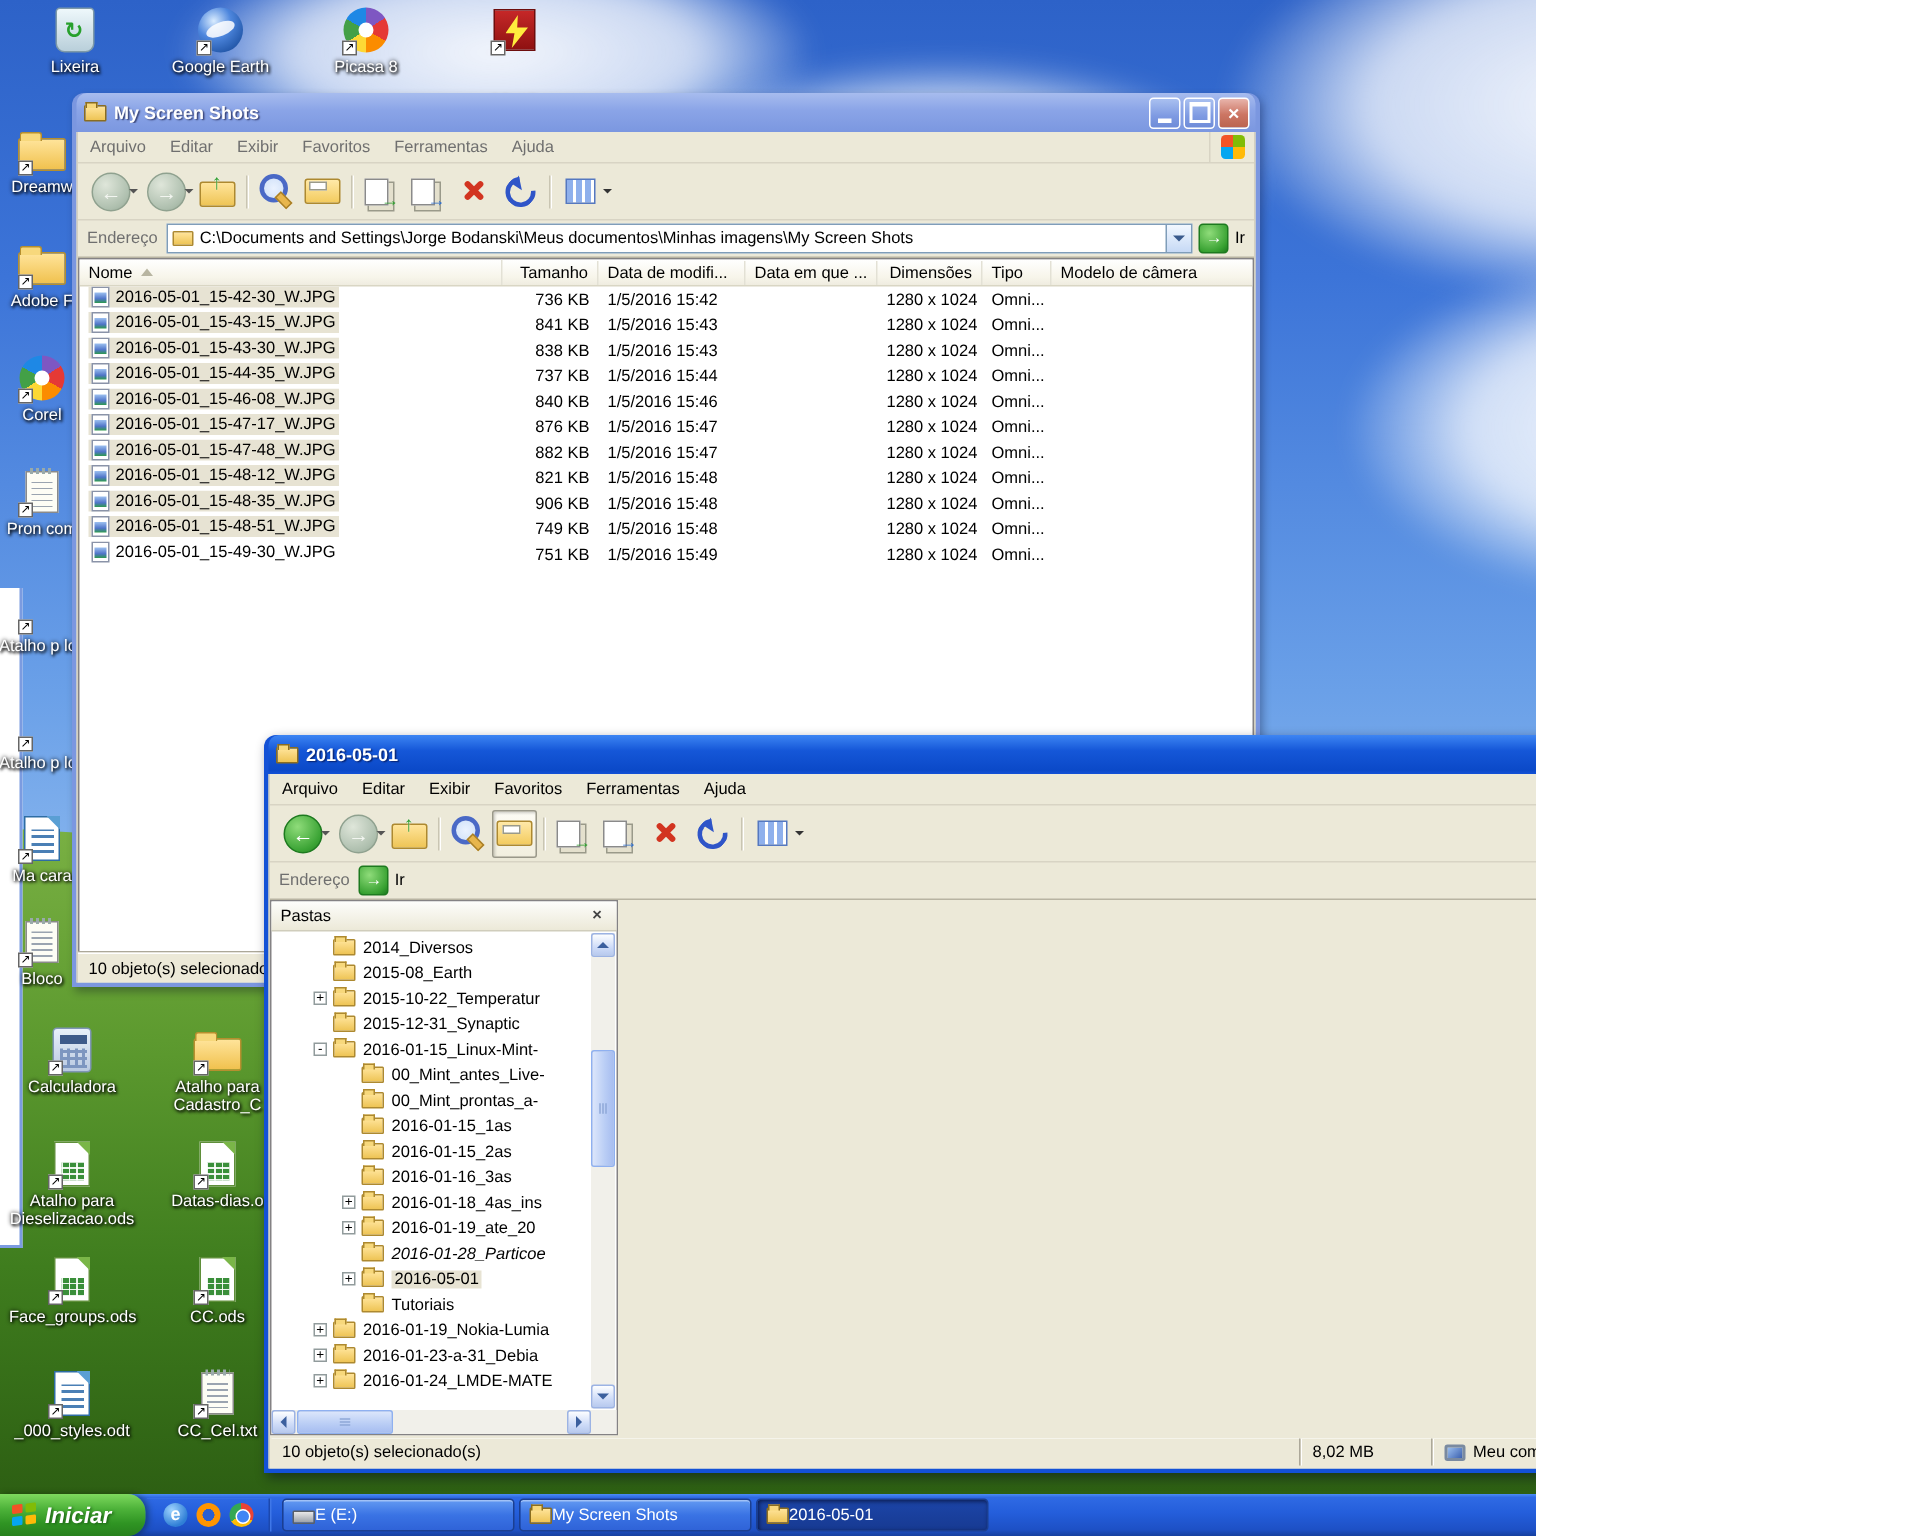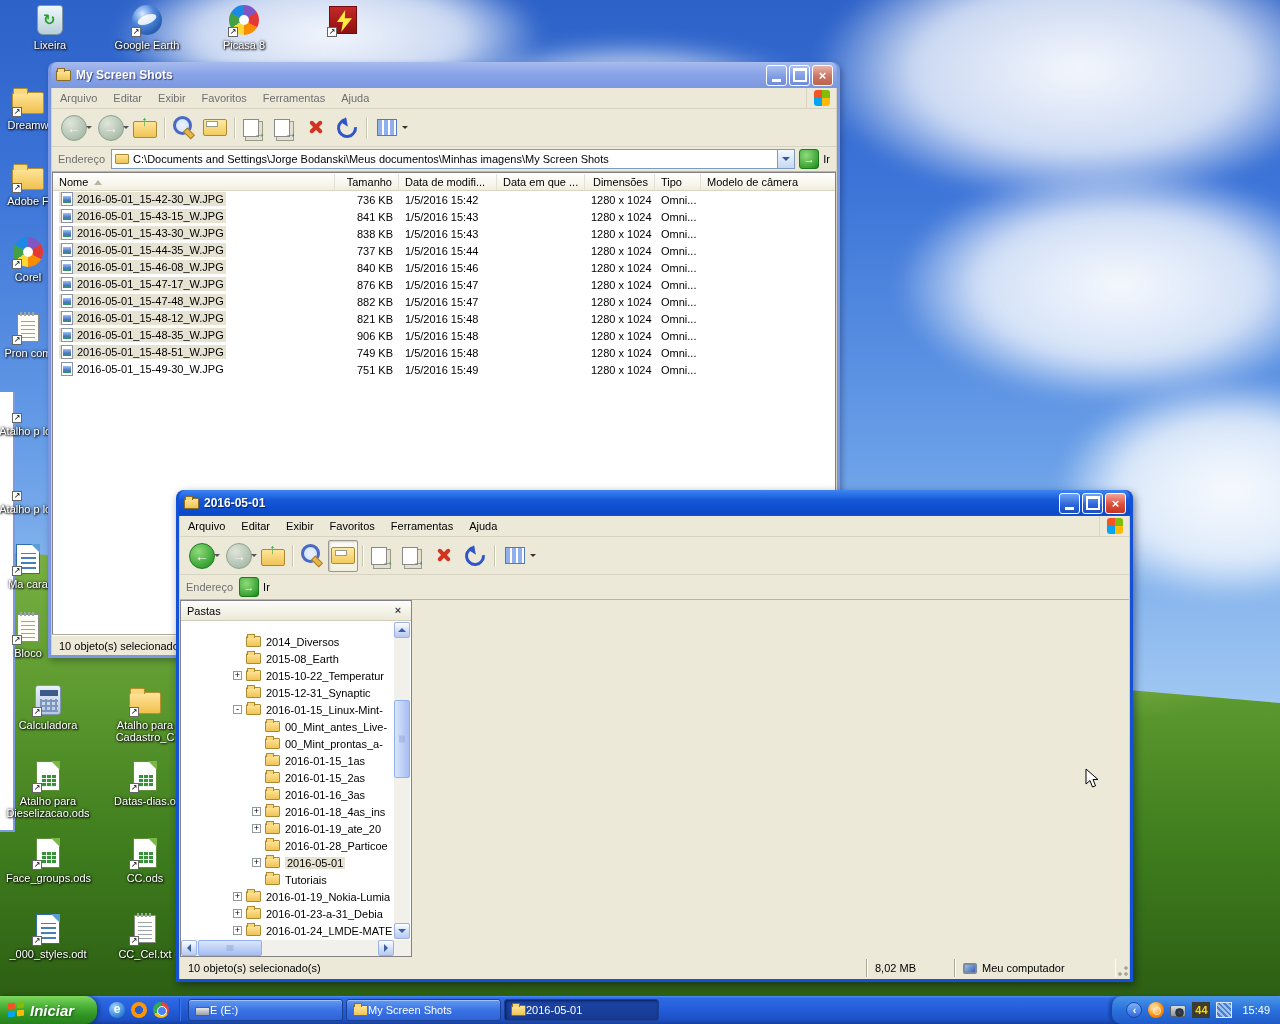--- a/index.html
+++ b/index.html
@@ -1,18 +1,18 @@
 <!DOCTYPE html>
 <html><head>
 <meta charset="utf-8">
 <style>
   * { margin:0; padding:0; box-sizing:border-box; }
   html,body { width:1280px; height:1024px; overflow:hidden; }
   body { font-family:"Liberation Sans","DejaVu Sans",sans-serif; font-size:11px; }
-  .desktop { position:absolute; inset:0; width:1280px; height:1024px; overflow:hidden;
+  .desktop { position:absolute; inset:0; width:1024px; height:1024px; overflow:hidden;
     background:linear-gradient(180deg,#2d62c8 0%,#3c74d8 18%,#6aa0e8 45%,#a8cdf4 72%,#cfe4fa 100%); }
   .cloud { position:absolute; border-radius:50%; filter:blur(9px); background:radial-gradient(ellipse at center, rgba(255,255,255,.95) 0%, rgba(255,255,255,.75) 45%, rgba(255,255,255,0) 72%); }
   .cl1 { left:820px; top:-60px; width:520px; height:260px; }
   .cl2 { left:900px; top:170px; width:440px; height:230px; }
   .cl3 { left:1060px; top:380px; width:340px; height:220px; }
   .cl4 { left:120px; top:-40px; width:420px; height:150px; }
   .cl5 { left:420px; top:40px; width:420px; height:170px; }
   .grass { position:absolute; left:0; top:552px; width:1280px; height:472px;
     background:linear-gradient(180deg,#79b043 0%,#5d9a2f 30%,#3f7d1e 62%,#2a5a11 100%);
     clip-path:polygon(0 0,6% 1%,18% 5%,33% 11%,52% 19%,74% 26%,100% 32%,100% 100%,0 100%); }
@@ -172,21 +172,21 @@
     radial-gradient(circle at 11px 15px,#aca899 1.5px,transparent 2px),
     radial-gradient(circle at 11px 9px,#aca899 1.5px,transparent 2px),
     radial-gradient(circle at 5px 15px,#aca899 1.5px,transparent 2px); }
   .pc-icon { width:14px; height:11px; border:2px solid #7a8aa0; border-radius:2px; background:linear-gradient(135deg,#9cc0f0,#3a5fae); margin-right:5px; }
   
   .main2 { flex:1; display:flex; overflow:hidden; }
   .treepane { width:232px; background:#fff; border:1px solid #848284; display:flex; flex-direction:column; position:relative; flex:none; }
   .pheader { height:20px; background:linear-gradient(180deg,#fdfdfb,#ece9d8); border-bottom:1px solid #d0cdbc; display:flex; align-items:center; padding:0 6px; flex:none; }
   .pheader .ptitle { flex:1; }
   .pclose { width:14px; height:14px; text-align:center; line-height:13px; color:#444; font-weight:bold; }
-  .treerows { flex:1; overflow:hidden; padding-top:12px;margin-left:24px; }
+  .treerows { flex:1; overflow:hidden; padding-top:2px; }
   .trow { height:17px; display:flex; align-items:center; white-space:nowrap; overflow:hidden; }
   .texp { width:9px; height:9px; border:1px solid #919b9c; background:#fff; font-size:9px; line-height:7px; text-align:center; margin-right:4px; flex:none; visibility:hidden; color:#000; }
   .trow.has-expander .texp { visibility:visible; }
   .tfolder { position:relative; width:15px; height:11px; background:linear-gradient(180deg,#ffe49a,#eec455); border:1px solid #ad8930; border-radius:1px; margin-right:5px; flex:none; }
   .tfolder::before { content:""; position:absolute; left:0; top:-3px; width:6px; height:3px; background:#f7d87c; border:1px solid #ad8930; border-bottom:none; }
   .trow.selected .tlabel { background:#e7e3d3; padding:0 2px; }
   .splitter { width:4px; background:#ece9d8; flex:none; }
   
   .sb-btn { position:absolute; width:16px; height:16px; background:linear-gradient(180deg,#fdfeff,#cfdcf8 60%,#b7c9ee); border:1px solid #9cb3e4; border-radius:2px; display:flex; align-items:center; justify-content:center; }
   .sb-btn::before { content:""; border:4px solid transparent; }
@@ -714,21 +714,21 @@
               <div class="trow has-expander" style="padding-left: 47px;">
               <span class="texp">+</span>
               <i class="tfolder"></i>
               <span class="tlabel">2016-01-18_4as_ins</span>
             </div>
               <div class="trow has-expander" style="padding-left: 47px;">
               <span class="texp">+</span>
               <i class="tfolder"></i>
               <span class="tlabel">2016-01-19_ate_20</span>
             </div>
-              <div class="trow" style="padding-left: 47px;">
+              <div class="trow" style="padding-left: 47px; font-style: italic;">
               <span class="texp"></span>
               <i class="tfolder"></i>
               <span class="tlabel">2016-01-28_Particoe</span>
             </div>
               <div class="trow selected has-expander" style="padding-left: 47px;">
               <span class="texp">+</span>
               <i class="tfolder"></i>
               <span class="tlabel">2016-05-01</span>
             </div>
               <div class="trow" style="padding-left: 47px;">

